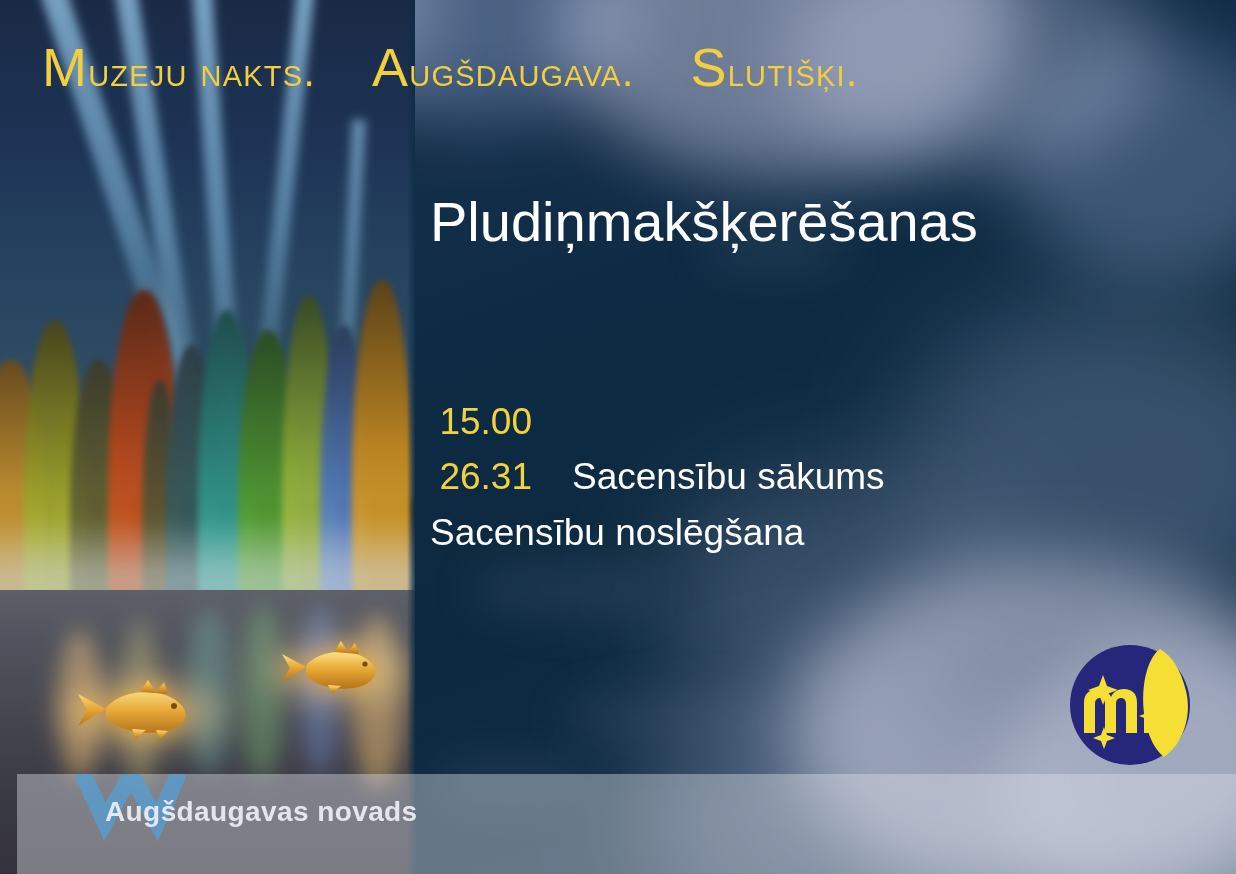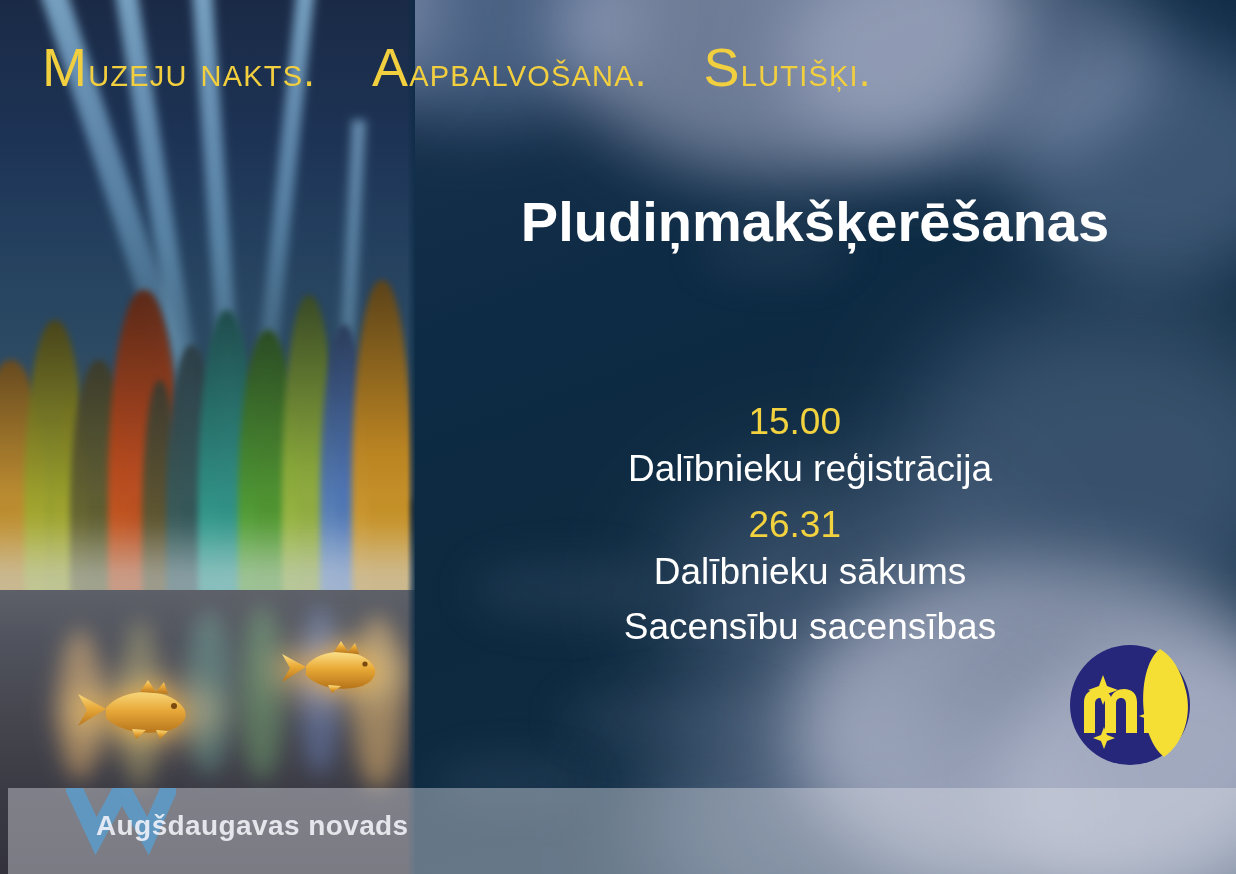--- a/index.html
+++ b/index.html
@@ -232,42 +232,41 @@
     font-size: 44px;
     letter-spacing: 3px;
     z-index: 6;
     text-shadow: 0 2px 10px rgba(0,0,0,.45);
   }
 
   .headline {
     position: absolute;
     left: 430px; top: 190px;
     width: 770px;
-    text-align: center;
+    text-align: left;
     color: #ffffff;
     font-size: 56px;
     line-height: 1.15;
-    font-weight: 700;
+    font-weight: 400;
     z-index: 6;
   }
   .headline .l2 { display: block; }
 
   .schedule {
     position: absolute;
     left: 430px; top: 398px;
     width: 760px;
     z-index: 6;
   }
   .sched-row {
     display: flex;
-    align-items: center;
+    align-items: flex-end;
     margin-bottom: 8px;
     font-size: 37px;
     line-height: 1.28;
-    flex-direction: column;
   }
   .sched-time {
     width: 142px;
     text-align: right;
     color: #f2d23f;
     padding-right: 40px;
     flex: 0 0 auto;
   }
   .sched-label { color: #ffffff; }
 
@@ -284,22 +283,22 @@
   .mn-logo {
     position: absolute;
     left: 1064px; top: 639px;
     width: 132px; height: 132px;
     z-index: 7;
   }
 
   
   .bottom-bar {
     position: absolute;
-    left: 8px; right: 0; bottom: 0;
-    height: 86px;
+    left: 17px; right: 0; bottom: 0;
+    height: 100px;
     background: rgba(222,223,232,.42);
     z-index: 8;
     overflow: hidden;
   }
   .bar-zigzag {
     position: absolute;
     left: 58px; top: -14px;
     width: 110px; height: 92px;
     opacity: .85;
   }
@@ -407,42 +406,41 @@
       <circle cx="89" cy="24" r="2.6" fill="#7a4a10"></circle>
     </svg>
 
     <div class="photo-edge"></div>
   </div>
 
   <div class="title">
     <span class="word">
       <span class="cap">M</span><span>uzeju nakts.</span>
     </span><span class="word">
-      <span class="cap">A</span><span>apbalvošana.</span>
+      <span class="cap">A</span><span>ugšdaugava.</span>
     </span><span class="word">
       <span class="cap">S</span><span>lutišķi.</span>
     </span>
   </div>
 
 
   <div class="headline">
     <span class="l1">Pludiņmakšķerēšanas</span>
   </div>
 
   <div class="schedule">
     <div class="sched-row">
       <span class="sched-time">15.00</span>
-      <span class="sched-label">Dalībnieku reģistrācija</span>
     </div>
     <div class="sched-row">
       <span class="sched-time">26.31</span>
-      <span class="sched-label">Dalībnieku sākums</span>
+      <span class="sched-label">Sacensību sākums</span>
     </div>
     <div class="sched-row">
-      <span class="sched-label">Sacensību sacensības</span>
+      <span class="sched-label">Sacensību noslēgšana</span>
     </div>
   </div>
 
 
   <svg class="mn-logo" viewBox="0 0 132 132">
     <circle cx="66" cy="66" r="60" fill="#26277a"></circle>
     <path d="M96 10 C74 26, 72 94, 100 118 C120 104, 128 76, 122 52 C117 31, 108 17, 96 10 Z" fill="#f5df35"></path>
     <g fill="#f5df35">
       <path d="M39 36 L43 47 L54 51 L43 55 L39 66 L35 55 L24 51 L35 47 Z"></path>
     </g>

